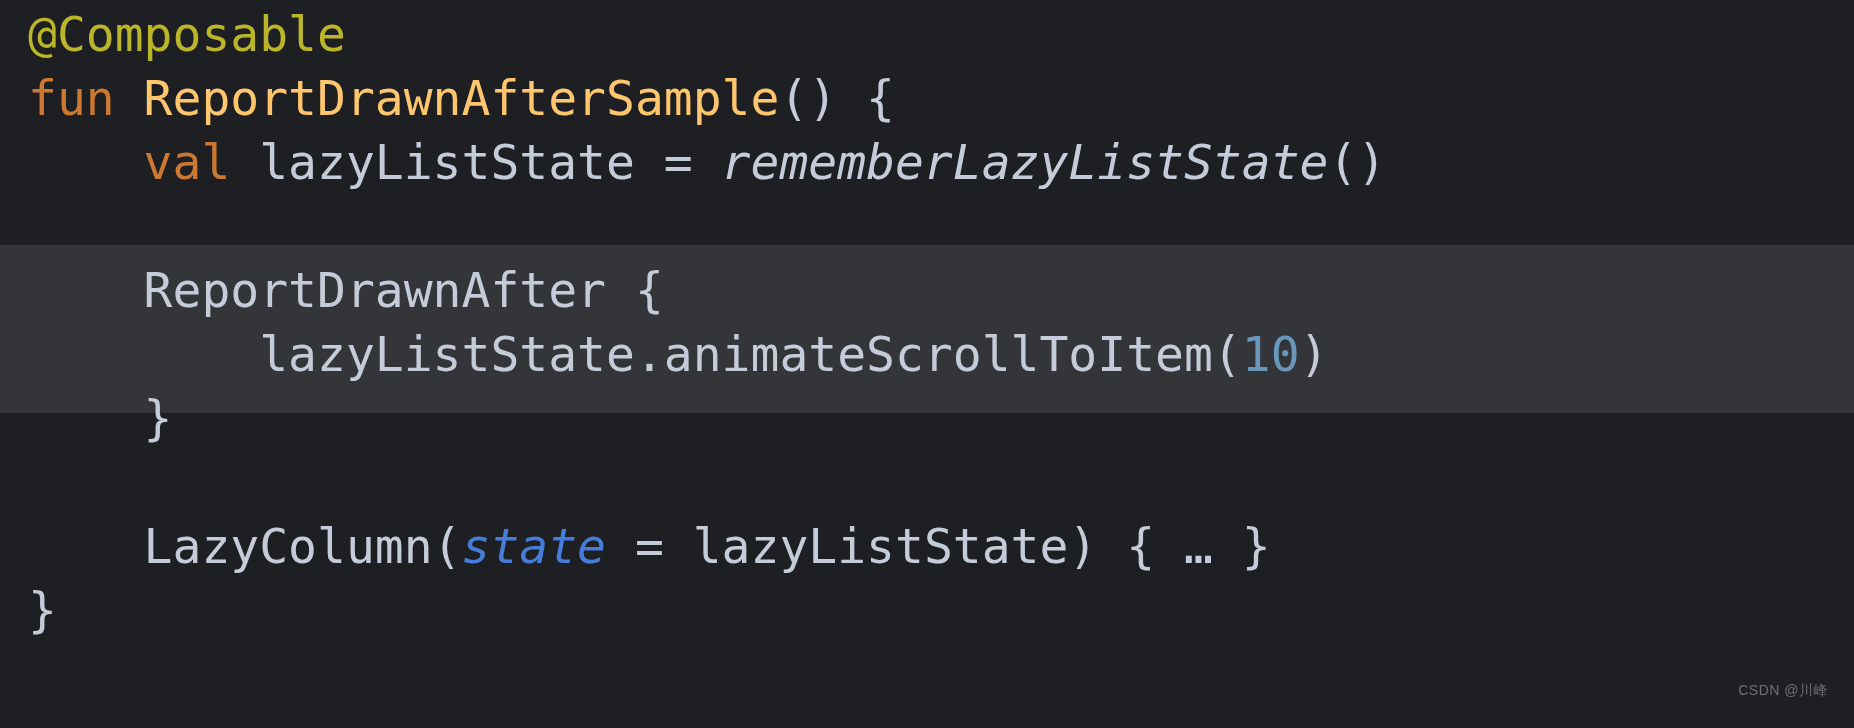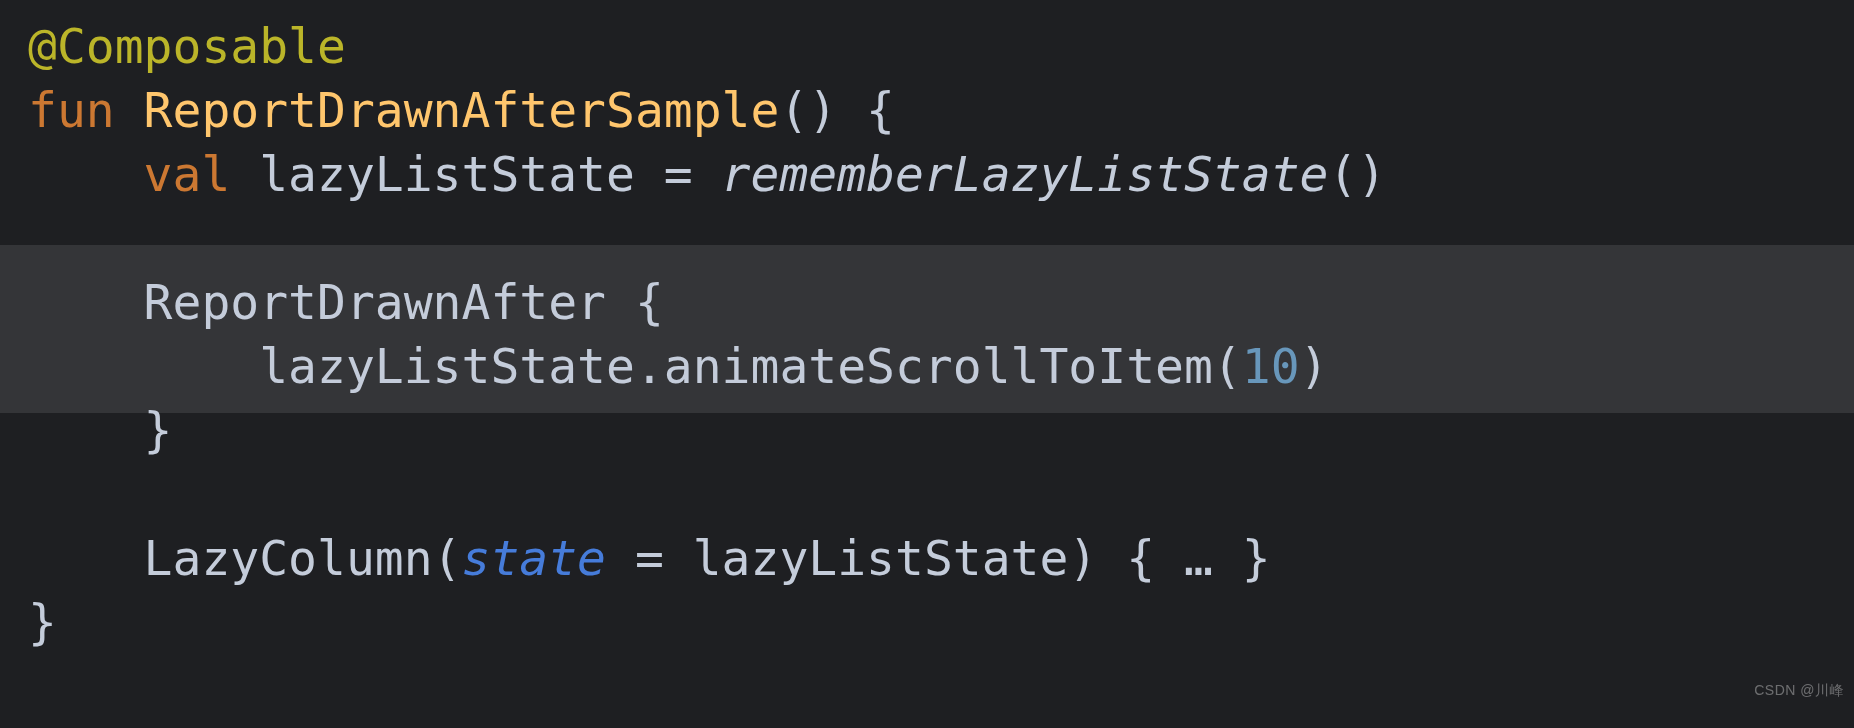--- a/index.html
+++ b/index.html
@@ -23,37 +23,37 @@
     left: 0;
     right: 0;
     top: 245px;
     height: 168px;
     background: rgba(255,255,255,0.10);
     z-index: 0;
   }
   pre {
     position: relative;
     z-index: 1;
-    padding: 14px 0 0 28px;
+    padding: 2px 0 0 28px;
     white-space: pre;
     font-family: inherit;
   }
   .tok-annotation { color: #bbb529; }
   .tok-keyword    { color: #cc7832; }
   .tok-funcdecl   { color: #ffc66d; }
   .tok-default    { color: #c4ccda; }
   .tok-italiccall { color: #c4ccda; font-style: italic; }
   .tok-param      { color: #467cda; font-style: italic; }
   .tok-number     { color: #6897bb; }
   .tok-punct      { color: #c4ccda; }
   .tok-call       { color: #c4ccda; }
 
   .watermark {
     position: absolute;
-    right: 10px;
+    right: 26px;
     bottom: 6px;
     font-family: sans-serif;
     font-size: 14px;
     color: rgba(255,255,255,0.35);
     z-index: 2;
     letter-spacing: 0.5px;
     text-align: right;
   }
 </style>
 </head>

